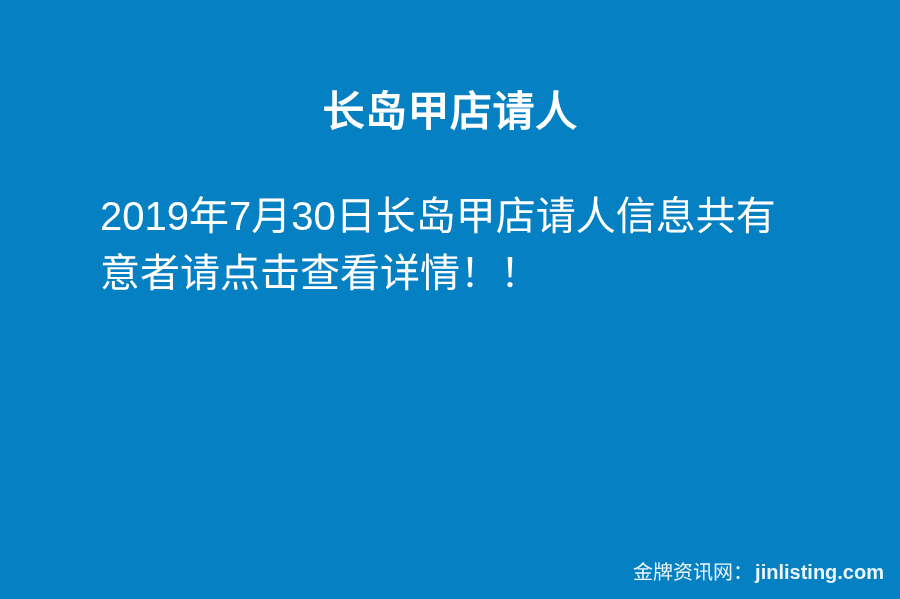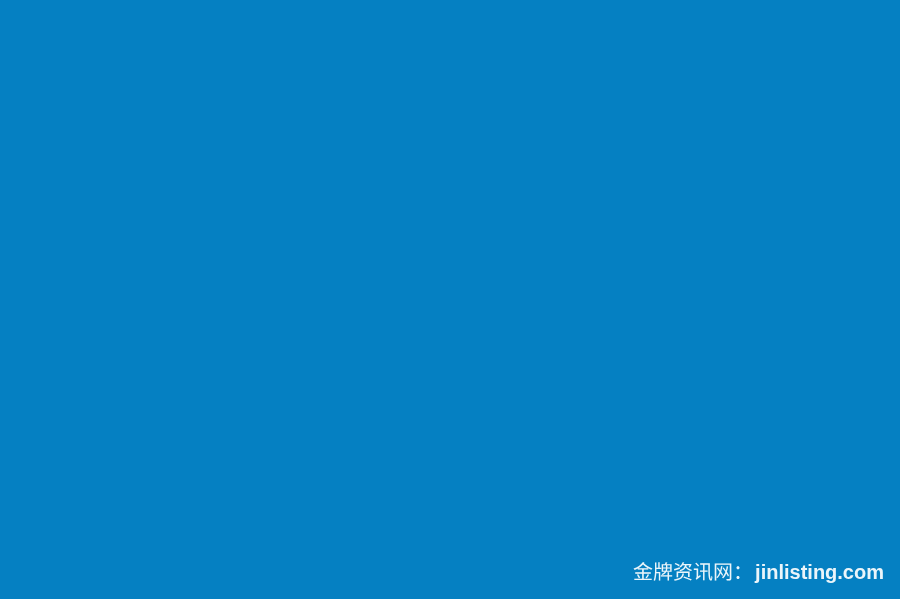--- a/index.html
+++ b/index.html
@@ -86,21 +86,26 @@
     display: inline;
     padding-left: 2px;
     font-weight: bold;
   }
 </style>
 </head>
 <body>
 
 <div id="poster">
 
+  <div id="title-block">
+    <h1 id="poster-title">长岛甲店请人</h1>
+  </div>
 
   <div id="body-block">
+    <span class="body-line">2019年7月30日长岛甲店请人信息共有</span>
+    <span class="body-line">意者请点击查看详情！！</span>
   </div>
 
   <div id="watermark">
     <span class="wm-label">金牌资讯网：</span><span class="wm-url">jinlisting.com</span>
   </div>
 
 </div>
 
 </body></html>

